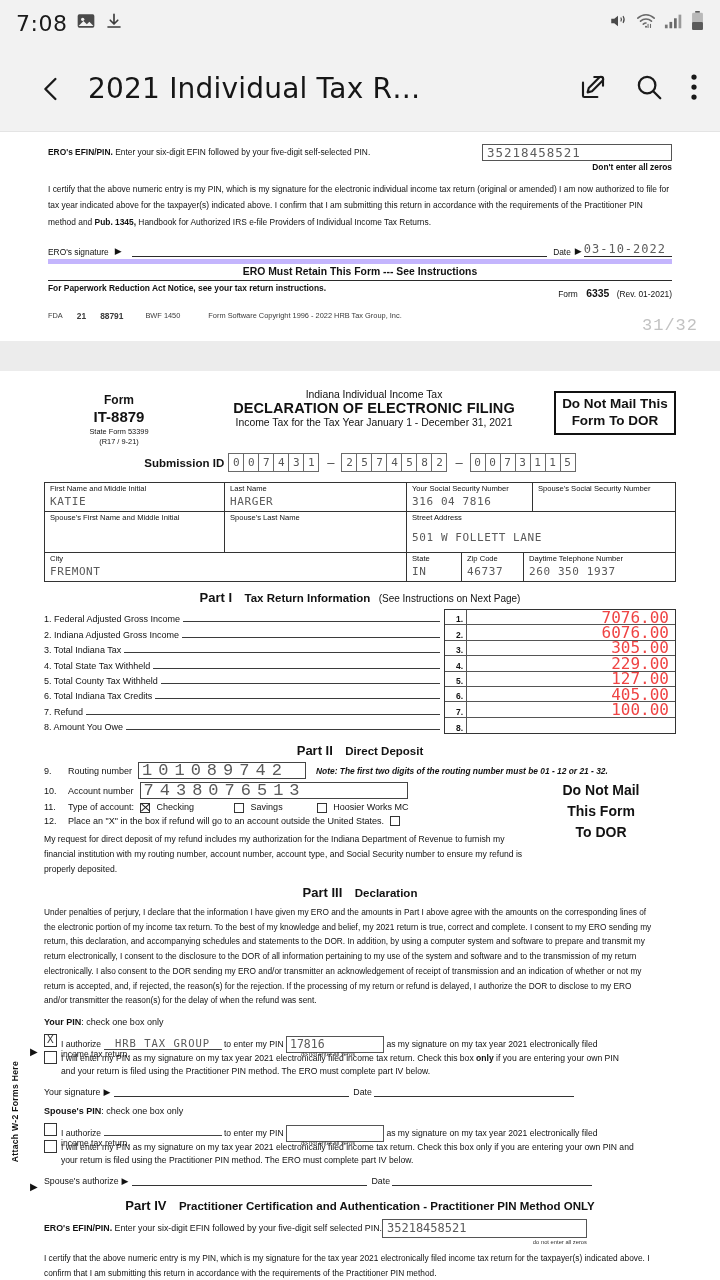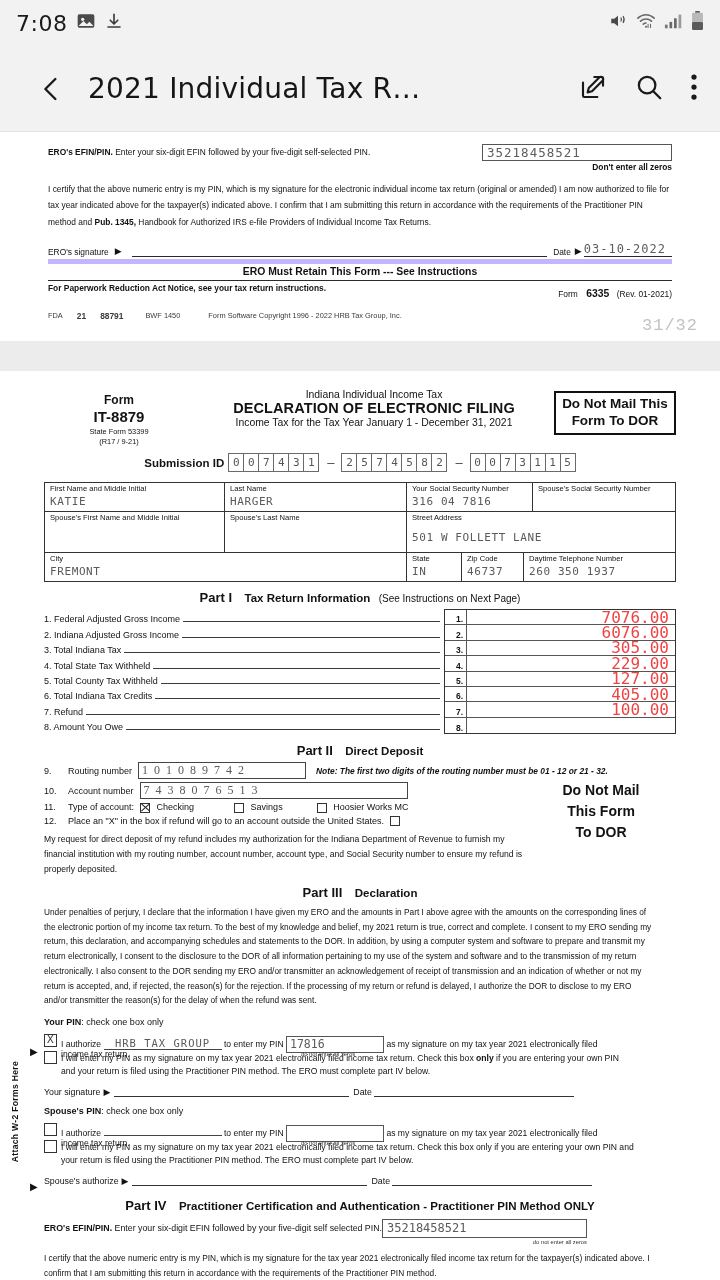--- a/index.html
+++ b/index.html
@@ -131,21 +131,21 @@
   .p1r:last-child { border-bottom: none; }
   .p1r .num { width: 22px; border-right: 1px solid #555; font-size: 8.5px; font-weight: bold; text-align: right; padding-right: 3px; display: flex; align-items: flex-end; justify-content: flex-end; }
   .p1r .amt { flex: 1; text-align: right; padding-right: 6px; font-family: "DejaVu Sans Mono", monospace; font-size: 16px; color: #ef4444; display: flex; align-items: center; justify-content: flex-end; }
 
   
   .p2 { position: relative; margin-top: 2px; }
   .p2line { display: flex; align-items: center; font-size: 9px; margin-top: 3px; }
   .p2num { width: 24px; }
   .p2lab { padding-right: 6px; }
   .boxrow { border: 1px solid #444; height: 17px; display: flex; align-items: center; padding: 0 3px; }
-  .boxrow span { font-family: Liberation Serif, serif; font-size: 12px; color: #5a5a5a; letter-spacing: 6px; }
+  .boxrow span { font-family: Liberation Mono, monospace; font-size: 17px; color: #5a5a5a; letter-spacing: 6px; }
   .note-it { font-size: 8.4px; font-weight: bold; font-style: italic; margin-left: 10px; }
   .cbx { width: 10px; height: 10px; border: 1.4px solid #333; display: inline-block; position: relative; vertical-align: middle; }
   .cbx.x::before, .cbx.x::after {
     content: ""; position: absolute; left: -1px; top: 3px; width: 11px; height: 1.3px; background: #222;
   }
   .cbx.x::before { transform: rotate(42deg); }
   .cbx.x::after { transform: rotate(-42deg); }
   .dnm-right {
     position: absolute; right: 6px; top: 18px; width: 138px;
     text-align: center; font-size: 14px; font-weight: bold; line-height: 1.5;

